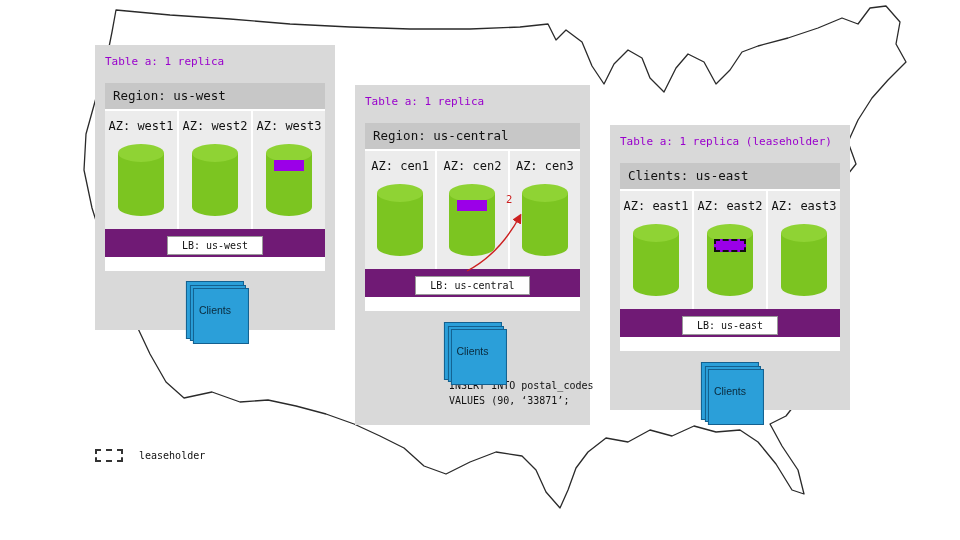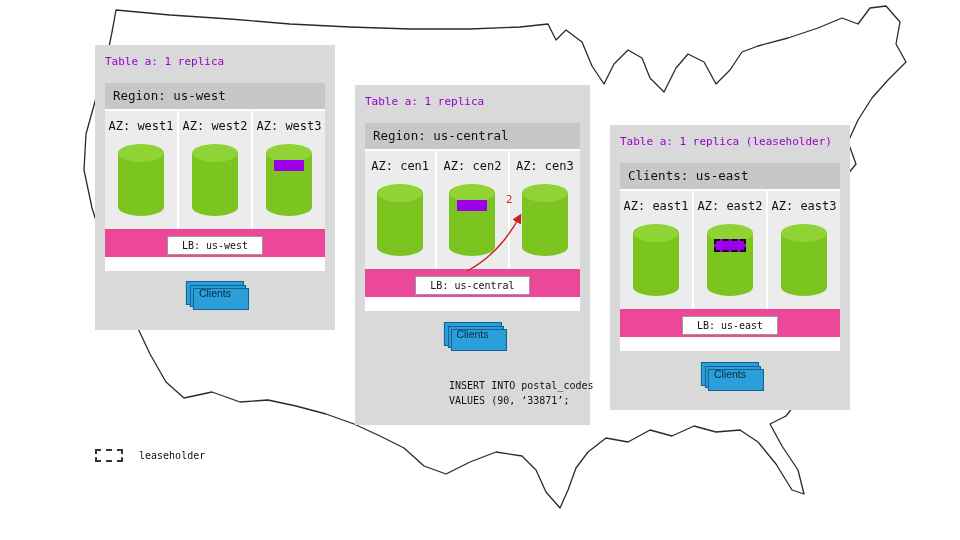--- a/index.html
+++ b/index.html
@@ -13,26 +13,26 @@
   .card{position:absolute;left:10px;right:10px;top:38px;background:#ffffff;padding-bottom:14px;}
   .region-bar{height:26px;line-height:26px;background:#c7c7c7;padding-left:8px;font-size:12.5px;color:#111;}
   .az-grid{display:flex;background:#ffffff;margin-top:2px;}
   .az-col{flex:1;background:#ececec;margin-right:2px;height:118px;position:relative;}
   .az-col:last-child{margin-right:0;}
   .az-label{text-align:center;font-size:12px;padding-top:8px;}
   .cyl{position:relative;width:46px;margin:11px auto 0;}
   .cyl svg{display:block;}
   .marker{position:absolute;left:8px;top:16px;width:30px;height:11px;background:#9b00e8;}
   .marker.leaseholder{left:7px;top:15px;width:32px;height:13px;border:2px dashed #111;box-sizing:border-box;}
-  .lb-row{background:#ec4899;padding:5px 0 2px;text-align:center;}
+  .lb-row{background:#701a75;padding:5px 0 2px;text-align:center;}
   .lb-box{display:inline-block;background:#fff;border:1px solid #9a9a9a;font-size:10px;padding:3px 14px;}
   .clients-btn{
     position:absolute;left:50%;transform:translateX(-50%);z-index:1;
     font-size:10.5px;color:#0a2a3c;background:#2b9fd9;border:1px solid #14608f;
-    padding:5px 12px;cursor:pointer;white-space:nowrap;
+    padding:22px 12px;cursor:pointer;white-space:nowrap;
   }
   .clients-btn::before,.clients-btn::after{
     content:"";position:absolute;top:3px;left:3px;width:100%;height:100%;
     background:#2b9fd9;border:1px solid #14608f;z-index:-1;box-sizing:border-box;
   }
   .clients-btn::after{top:6px;left:6px;}
   .sql{position:absolute;left:70px;top:294px;font-size:10px;line-height:1.45;color:#111;white-space:nowrap;margin-left:24px;}
   .arrow-overlay{position:absolute;left:0;top:0;z-index:5;pointer-events:none;}
   .arrow-num{position:absolute;left:506px;top:193px;z-index:6;color:#cc2020;font-size:10.5px;}
   .legend{position:absolute;left:95px;top:449px;z-index:2;display:flex;align-items:center;gap:16px;font-size:10px;}

